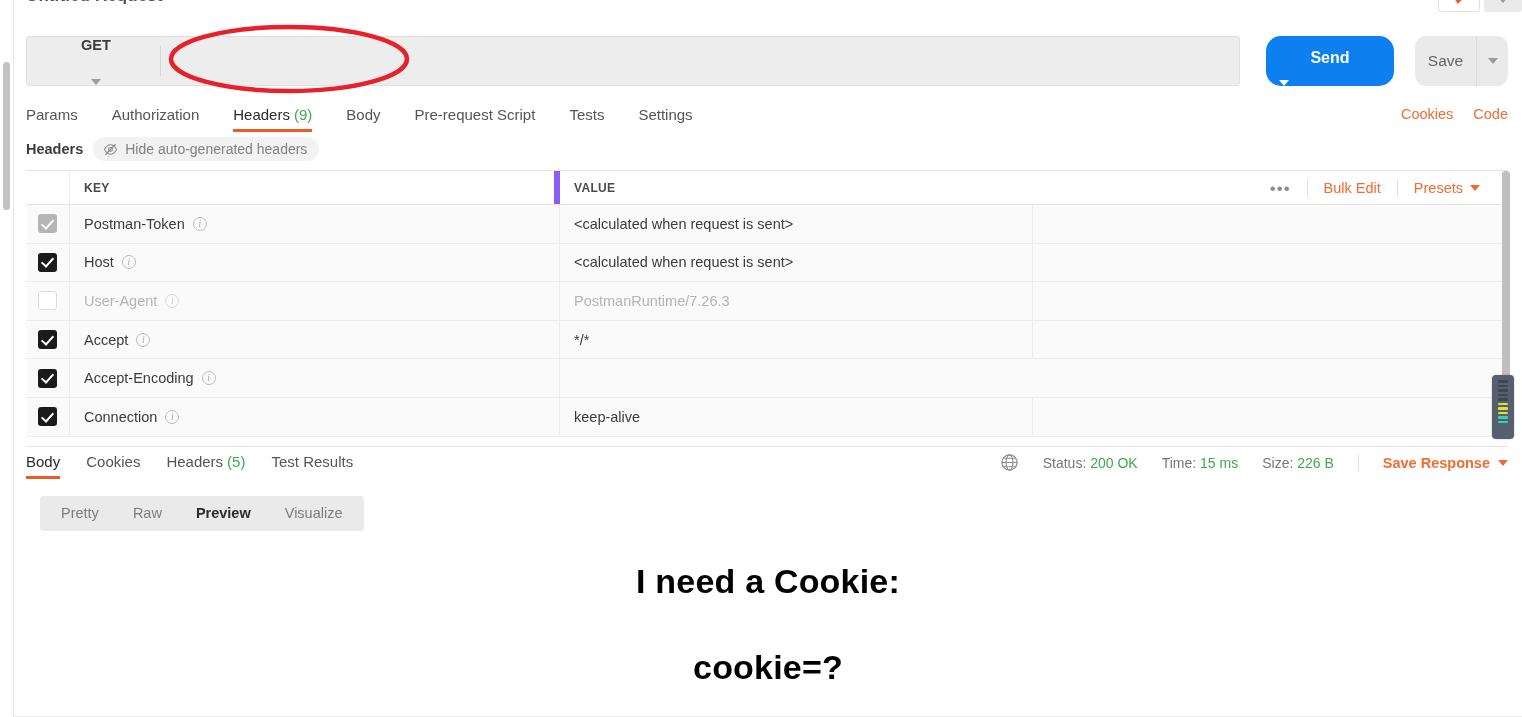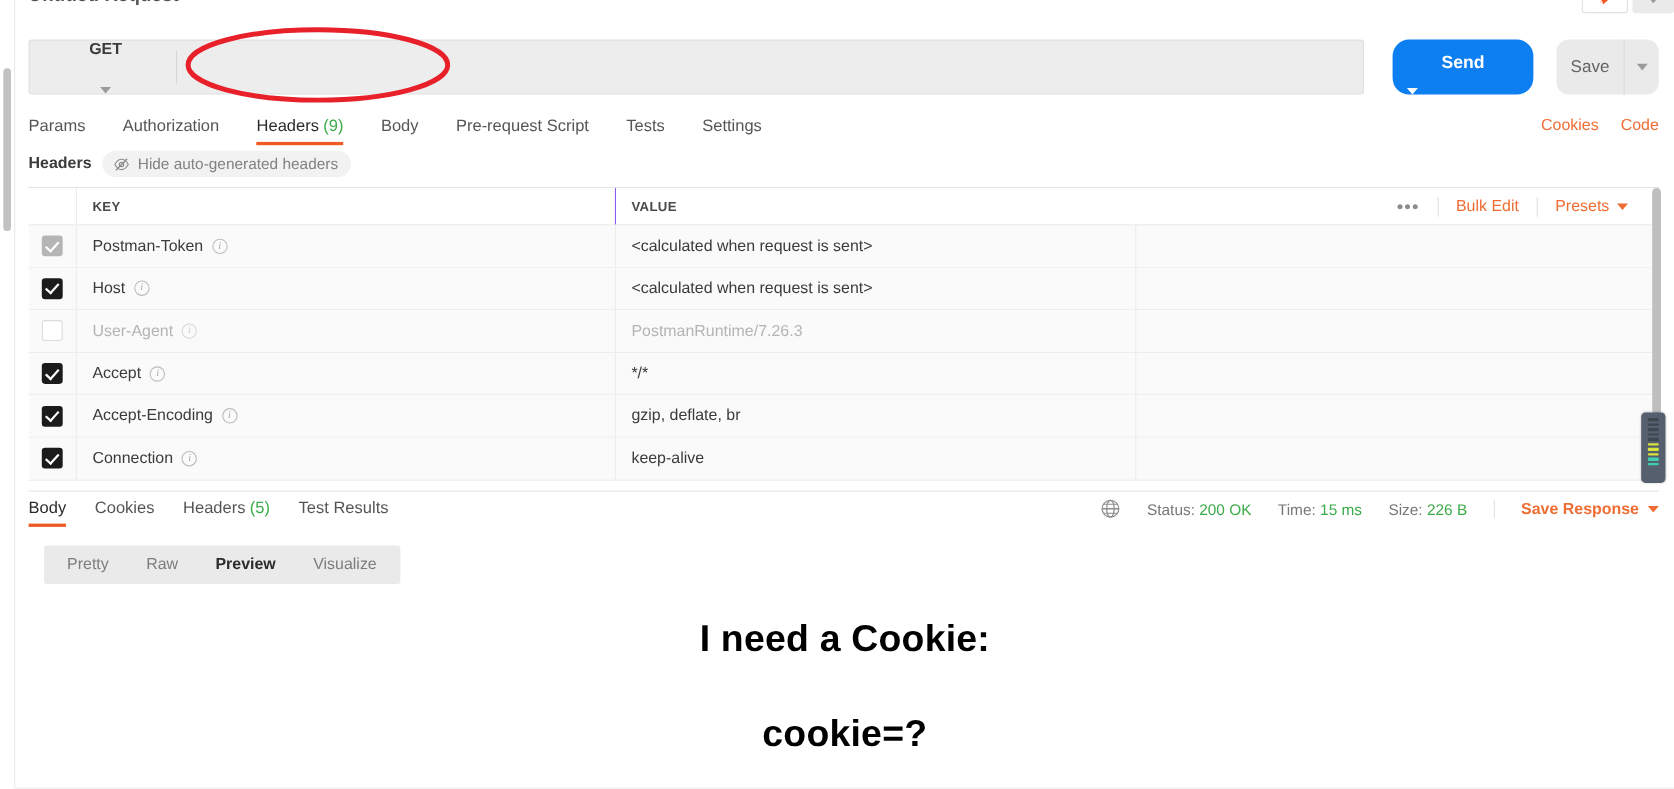--- a/index.html
+++ b/index.html
@@ -157,21 +157,21 @@
   
   .tbl {
     position: absolute; left: 12px; top: 170px; right: 14px; height: 268px;
     border-top: 1px solid #e4e4e4;
   }
   .tbl-head {
     display: flex; height: 34px; align-items: center;
     border-bottom: 1px solid #e4e4e4; background: #fff;
   }
   .col-chk   { width: 44px; flex: 0 0 44px; border-right: 1px solid #ededed; height: 100%; }
-  .col-key   { width: 490px; flex: 0 0 490px; border-right: 1px solid #8b5cf6;
+  .col-key   { width: 490px; flex: 0 0 490px; border-right: 6px solid #8b5cf6;
                height: 100%; display: flex; align-items: center; padding-left: 14px; }
   .col-val   { flex: 1; border-right: 1px solid #ededed; height: 100%;
                display: flex; align-items: center; padding-left: 14px; }
   .col-desc  { width: 475px; flex: 0 0 475px; height: 100%;
                display: flex; align-items: center; padding-left: 14px; }
   .th { font-size: 12px; font-weight: 700; color: #4a4a4a; letter-spacing: .3px; }
   .head-actions {
     position: absolute; right: 12px; top: 0; height: 34px;
     display: flex; align-items: center; gap: 0;
   }
@@ -479,23 +479,20 @@
           <div class="cell-desc"></div>
         </div>
 
         <div class="trow">
           <div class="cell-chk">
             <span class="cb on"></span>
           </div>
           <div class="cell-key">
             <span class="ktext">Accept-Encoding</span>
             <span class="info-i">i</span>
-          </div>
-          <div class="cell-val">
-            <span class="vtext">gzip, deflate, br</span>
           </div>
           <div class="cell-desc"></div>
         </div>
 
         <div class="trow">
           <div class="cell-chk">
             <span class="cb on"></span>
           </div>
           <div class="cell-key">
             <span class="ktext">Connection</span>

